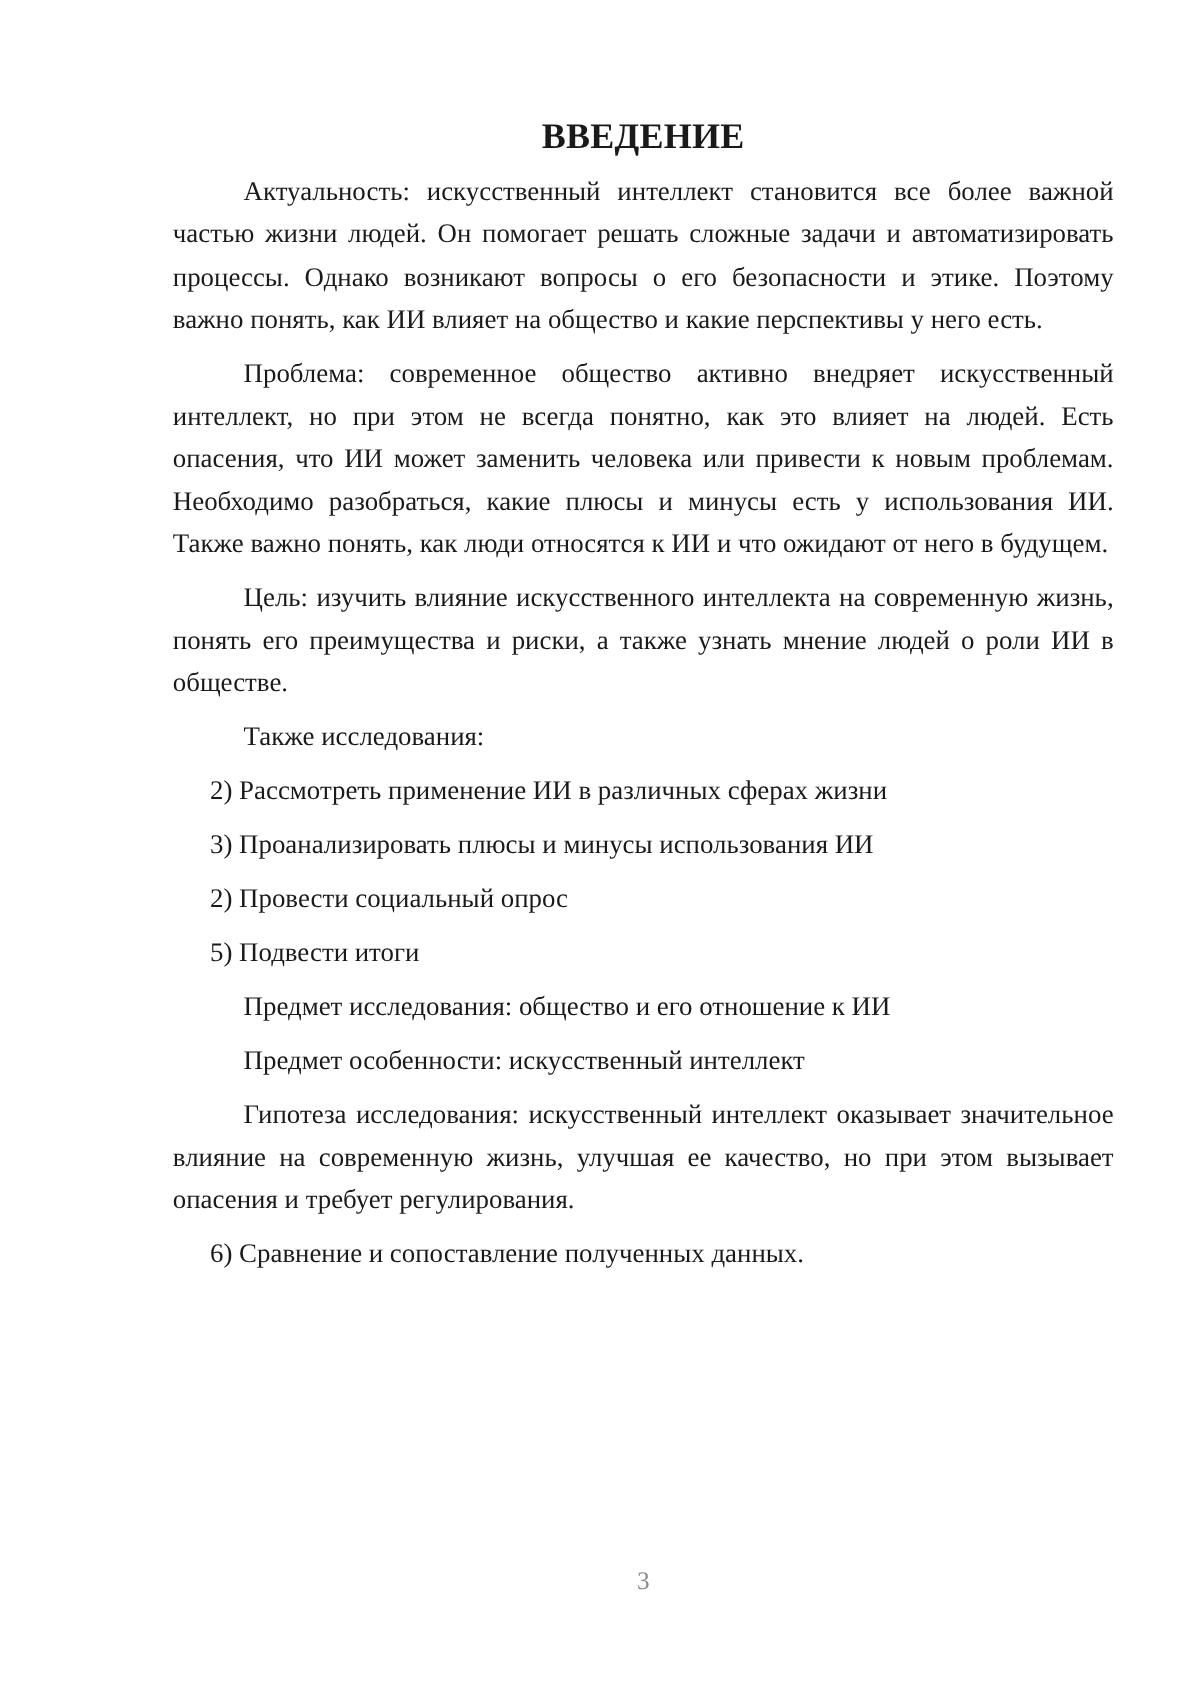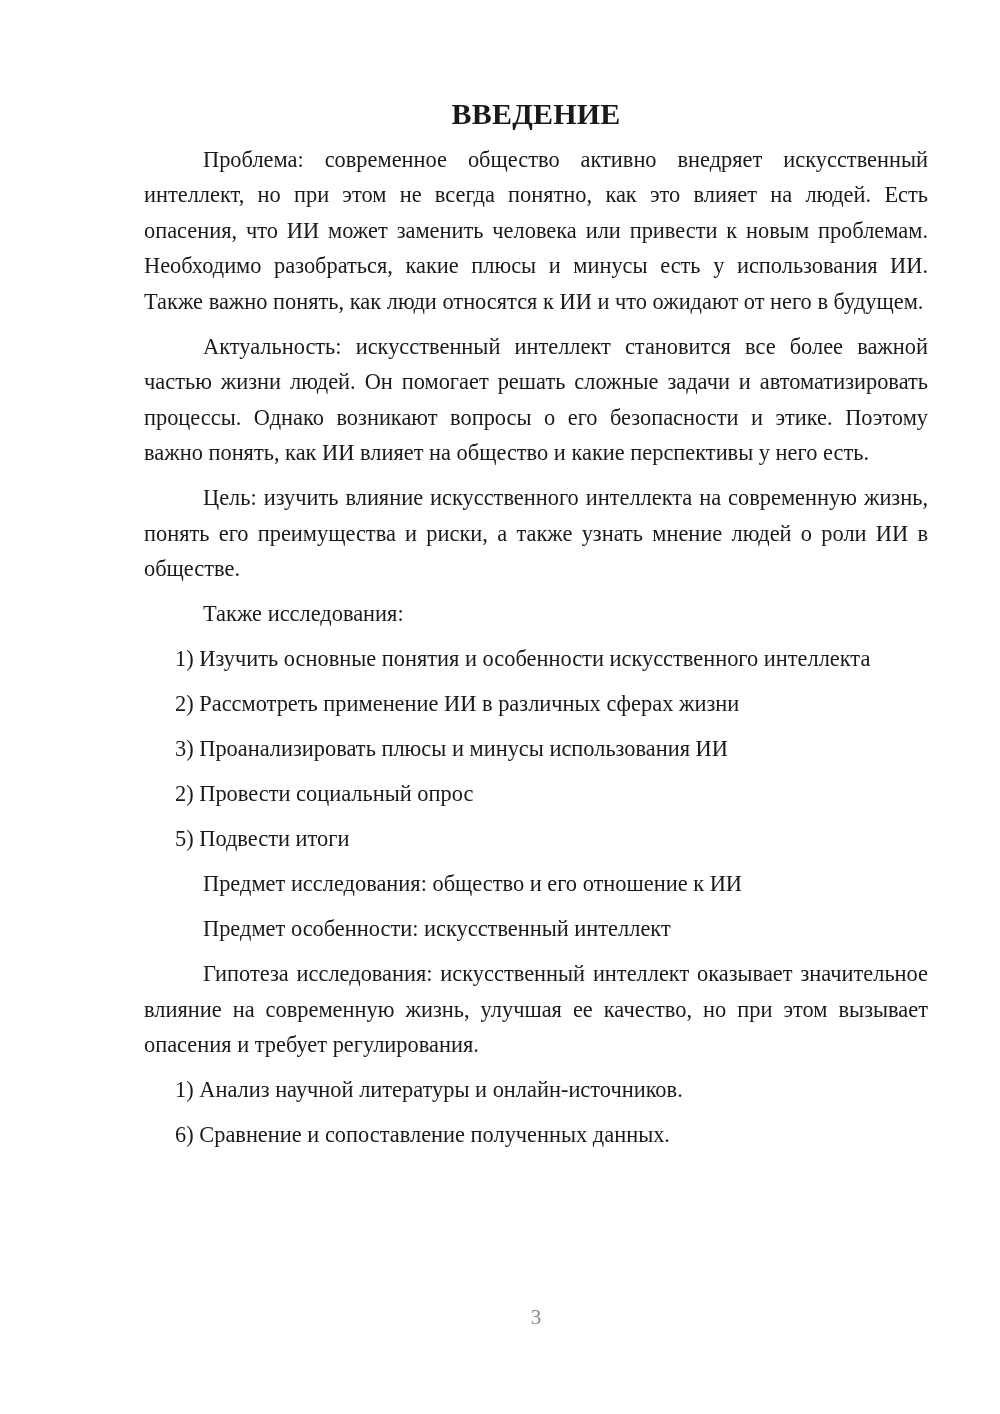--- a/index.html
+++ b/index.html
@@ -66,38 +66,36 @@
       color: #8a8a8a;
     }
   </style>
 </head>
 <body>
 
 <div class="page">
   <div class="content">
     <div class="title">ВВЕДЕНИЕ</div>
 
+    <p class="para">Актуальность: искусственный интеллект становится все более важной частью жизни людей. Он помогает решать сложные задачи и автоматизировать процессы. Однако возникают вопросы о его безопасности и этике. Поэтому важно понять, как ИИ влияет на общество и какие перспективы у него есть.</p>
     <p class="para">Проблема: современное общество активно внедряет искусственный интеллект, но при этом не всегда понятно, как это влияет на людей. Есть опасения, что ИИ может заменить человека или привести к новым проблемам. Необходимо разобраться, какие плюсы и минусы есть у использования ИИ. Также важно понять, как люди относятся к ИИ и что ожидают от него в будущем.</p>
-    <p class="para">Актуальность: искусственный интеллект становится все более важной частью жизни людей. Он помогает решать сложные задачи и автоматизировать процессы. Однако возникают вопросы о его безопасности и этике. Поэтому важно понять, как ИИ влияет на общество и какие перспективы у него есть.</p>
     <p class="para">Цель: изучить влияние искусственного интеллекта на современную жизнь, понять его преимущества и риски, а также узнать мнение людей о роли ИИ в обществе.</p>
 
     <p class="label-line">Также исследования:</p>
     <div>
-      <p class="list-item wide">1) Изучить основные понятия и особенности искусственного интеллекта</p>
       <p class="list-item">2) Рассмотреть применение ИИ в различных сферах жизни</p>
       <p class="list-item">3) Проанализировать плюсы и минусы использования ИИ</p>
       <p class="list-item">2) Провести социальный опрос</p>
       <p class="list-item">5) Подвести итоги</p>
     </div>
 
     <p class="label-line">Предмет исследования: общество и его отношение к ИИ</p>
     <p class="label-line">Предмет особенности: искусственный интеллект</p>
 
     <p class="para">Гипотеза исследования: искусственный интеллект оказывает значительное влияние на современную жизнь, улучшая ее качество, но при этом вызывает опасения и требует регулирования.</p>
 
     <div>
-      <p class="list-item">1) Анализ научной литературы и онлайн-источников.</p>
       <p class="list-item">6) Сравнение и сопоставление полученных данных.</p>
     </div>
   </div>
 
   <div class="page-number">3</div>
 </div>
 
 </body></html>

